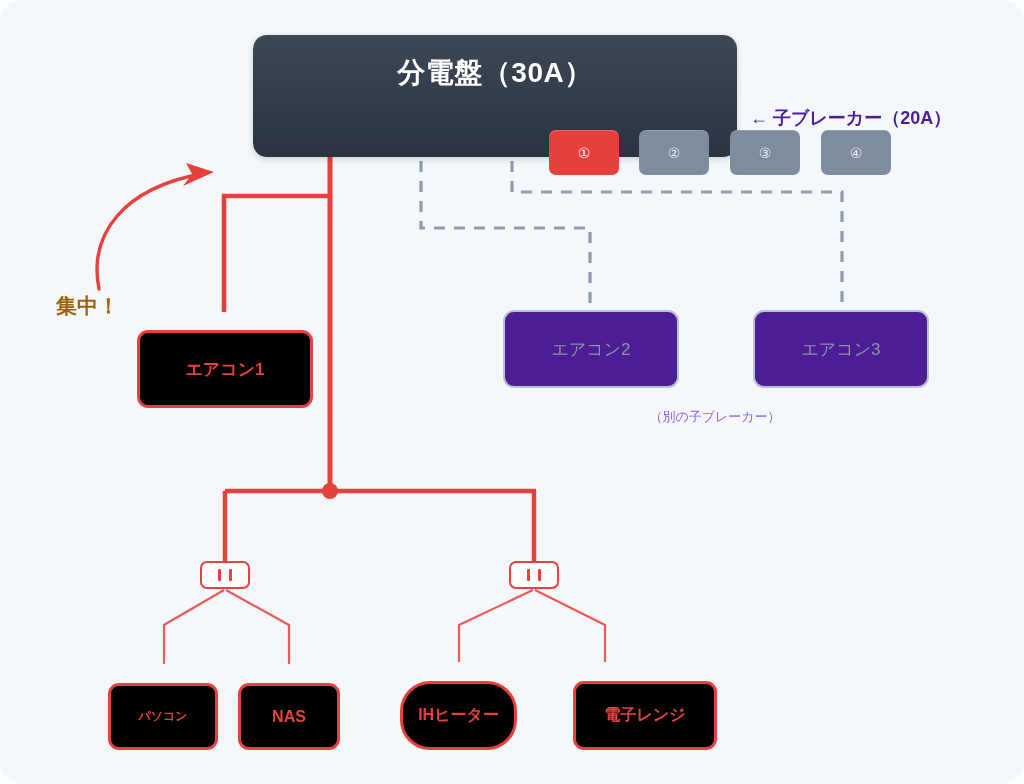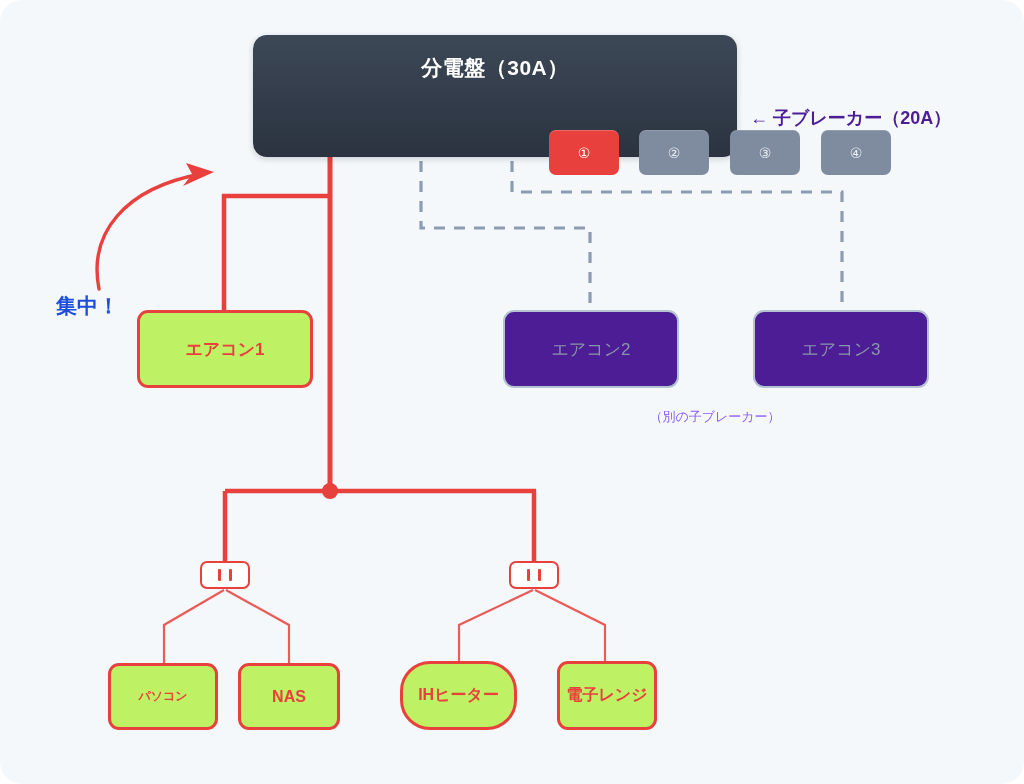--- a/index.html
+++ b/index.html
@@ -36,21 +36,21 @@
     background: linear-gradient(180deg, #3d4857 0%, #343e4c 45%, #2b3340 100%);
     box-shadow: 0 2px 6px rgba(20,26,35,0.18);
   }
   .panel-title {
     position: absolute;
     left: 0;
     top: 19px;
     width: 484px;
     text-align: center;
     color: #ffffff;
-    font-size: 21px;
+    font-size: 28px;
     font-weight: bold;
     letter-spacing: 0.5px;
   }
   .breaker {
     position: absolute;
     top: 95px;
     width: 70px;
     height: 45px;
     border-radius: 7px;
     background: #7f8c9f;
@@ -78,21 +78,21 @@
     top: 106px;
     color: #4c1d95;
     font-size: 18px;
     font-weight: bold;
     white-space: nowrap;
   }
   .focus-label {
     position: absolute;
     left: 56px;
     top: 292px;
-    color: #1d4ed8;
+    color: #a16207;
     font-size: 21px;
     font-weight: bold;
     white-space: nowrap;
   }
   .sub-caption {
     position: absolute;
     left: 600px;
     top: 408px;
     width: 230px;
     text-align: center;
@@ -107,37 +107,38 @@
     box-sizing: border-box;
     display: flex;
     align-items: center;
     justify-content: center;
     border-radius: 11px;
     font-size: 17px;
     font-weight: bold;
     white-space: nowrap;
   }
   .node.hot {
-    background: #bef264;
+    background: #000000;
     border: 3px solid #e8403c;
     color: #e8403c;
+    margin-top: 20px;
   }
   .node.cold {
     background: #4c1d95;
     border: 2px solid #b5c2d2;
     color: #8897aa;
     font-weight: normal;
   }
   .n-ac1  { left: 137px; top: 310px; width: 176px; height: 78px; }
   .n-ac2  { left: 503px; top: 310px; width: 176px; height: 78px; }
   .n-ac3  { left: 753px; top: 310px; width: 176px; height: 78px; text-align: right; }
   .n-pc   { left: 108px; top: 663px; width: 110px; height: 67px; font-size: 12px; }
   .n-nas  { left: 238px; top: 663px; width: 102px; height: 67px; font-size: 16px; }
   .n-ih   { left: 400px; top: 661px; width: 117px; height: 69px; font-size: 16px; border-radius: 30px; }
-  .n-mw   { left: 557px; top: 661px; width: 100px; height: 69px; font-size: 16px; }
+  .n-mw   { left: 573px; top: 661px; width: 144px; height: 69px; font-size: 16px; }
 
   
   .outlet {
     position: absolute;
     box-sizing: border-box;
     width: 50px;
     height: 28px;
     border-radius: 7px;
     background: #ffffff;
     border: 2.5px solid #e8403c;

